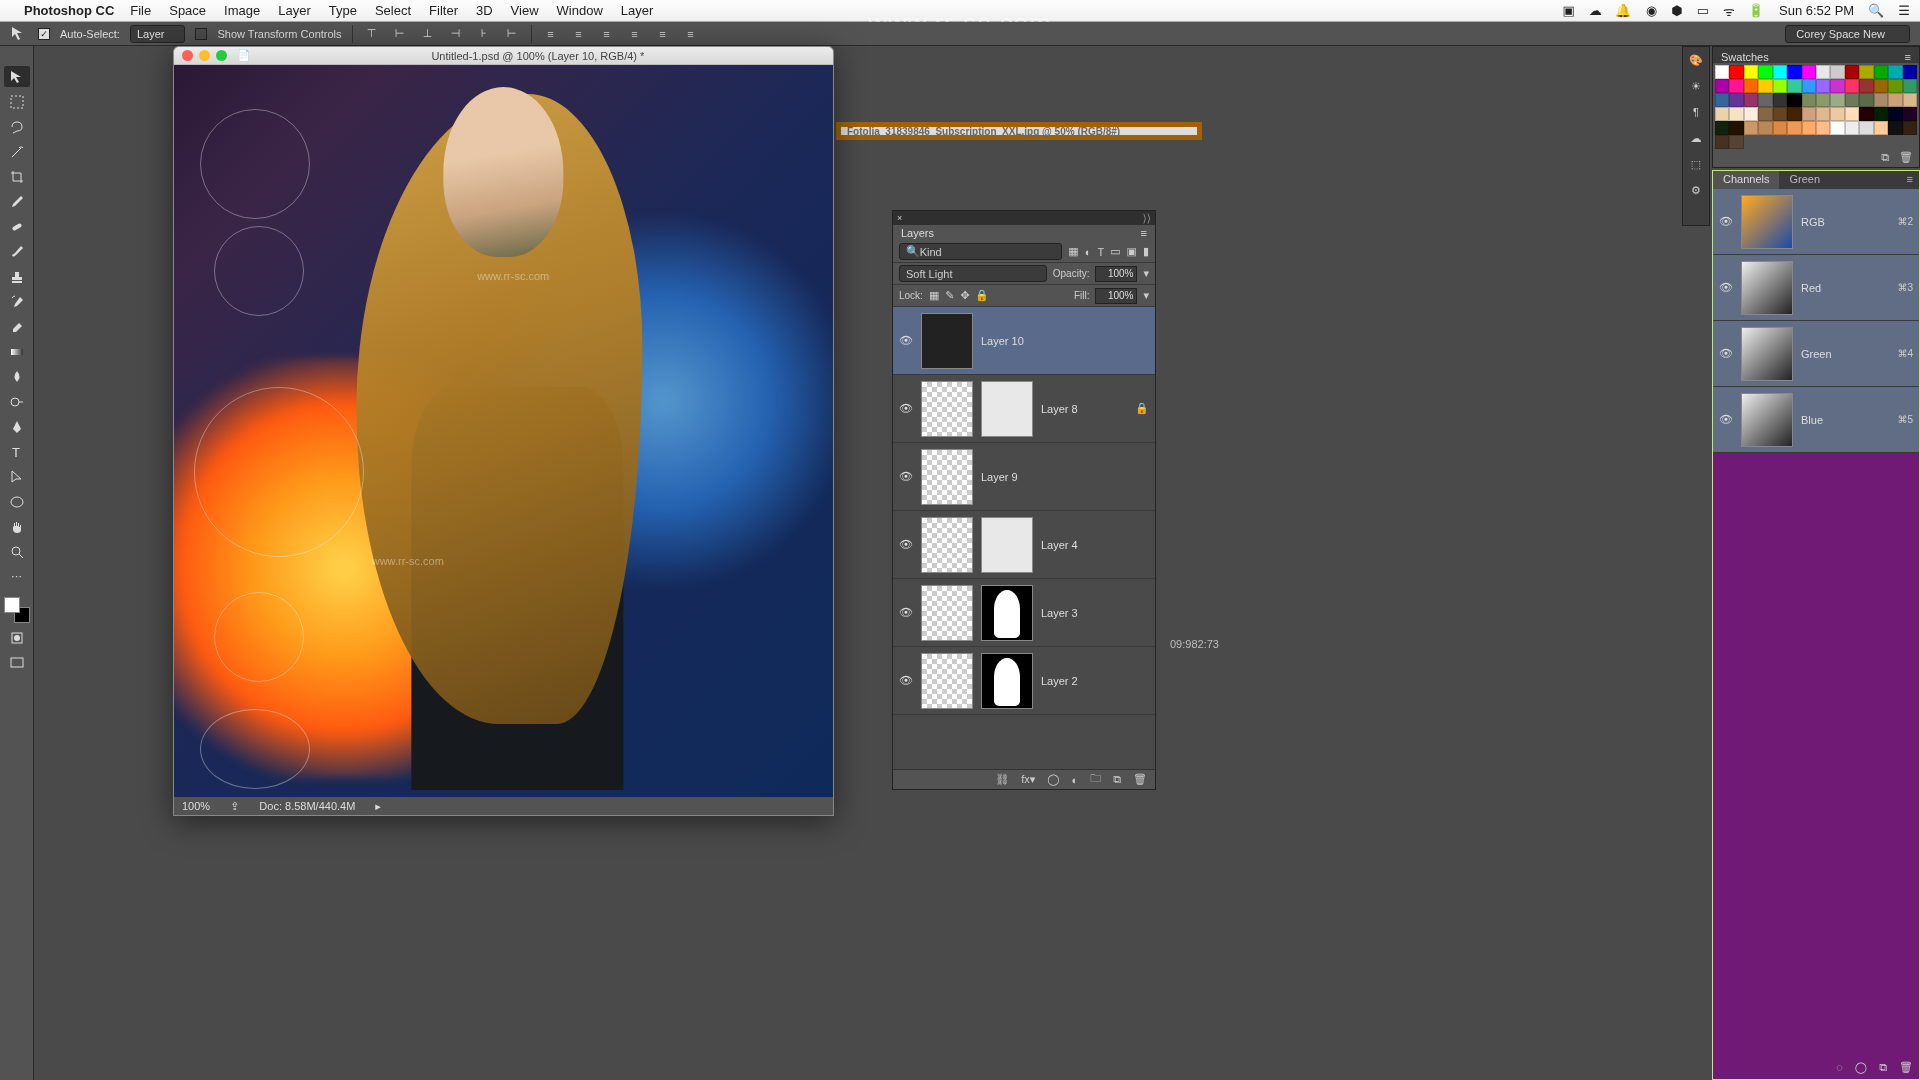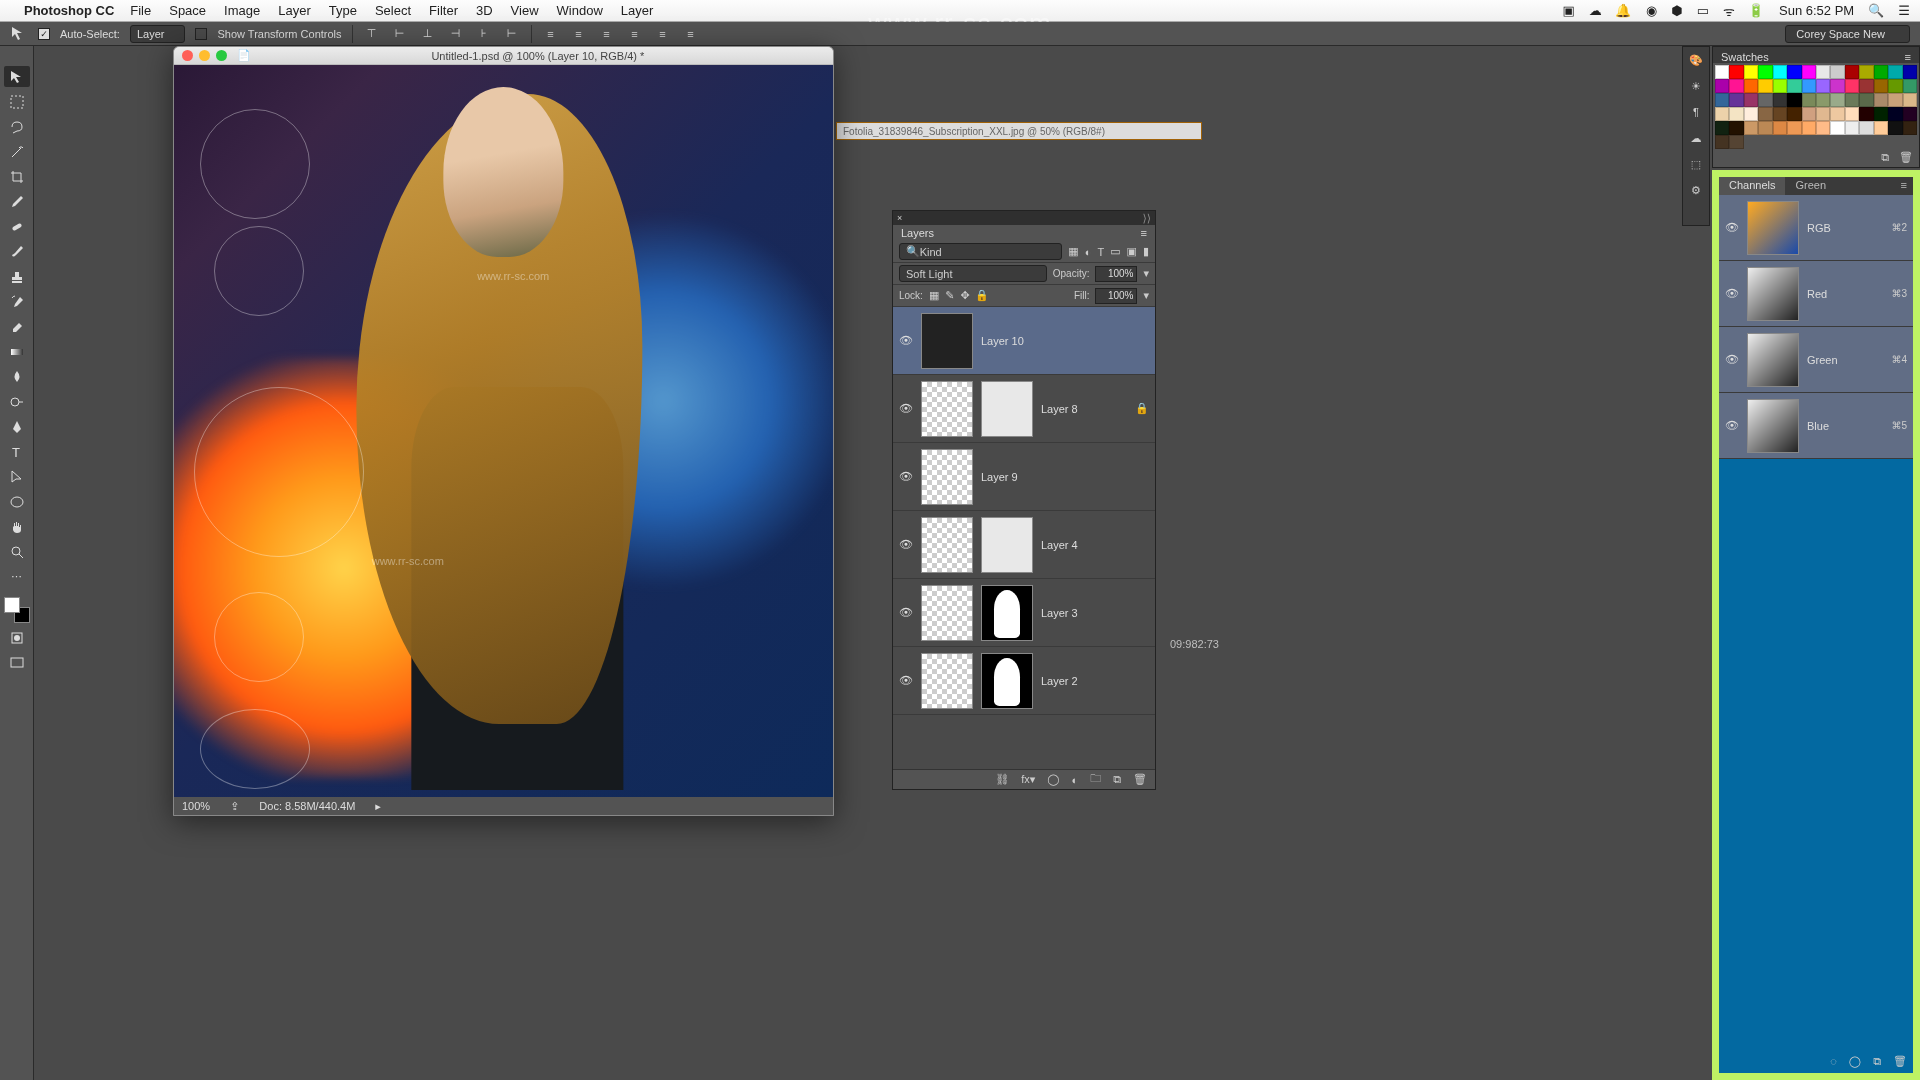--- a/index.html
+++ b/index.html
@@ -49,21 +49,21 @@
 .canvas .hud .circ { position:absolute; border:1px solid rgba(255,255,255,0.35); border-radius:50%; }
 .canvas .hud .c1{left:4%;top:6%;width:110px;height:110px}
 .canvas .hud .c2{left:6%;top:22%;width:90px;height:90px}
 .canvas .hud .c3{left:3%;top:44%;width:170px;height:170px}
 .canvas .hud .c4{left:6%;top:72%;width:90px;height:90px}
 .canvas .hud .c5{left:4%;top:88%;width:110px;height:80px}
 .canvas .wm{position:absolute;color:rgba(255,255,255,0.4);font-size:11px}
 .status-bar { height:18px; background:#535353; display:flex; align-items:center; padding:0 8px; gap:20px; color:#ddd; font-size:11px; }
 
 
-.bg-doc { position:absolute; left:836px; top:122px; width:366px; height:18px; background:#ddd; border:1px solid #a16207; display:flex; align-items:center; padding:0 6px; color:#666; font-size:10px; }
+.bg-doc { position:absolute; left:836px; top:122px; width:366px; height:18px; background:#ddd; border:5px solid #a16207; display:flex; align-items:center; padding:0 6px; color:#666; font-size:10px;font-weight:bold; }
 
 
 .dock-strip { position:absolute; right:210px; top:46px; width:28px; height:180px; background:#3e3e3e; border:1px solid #222; display:flex; flex-direction:column; }
 .dock-strip .btn{height:26px;display:flex;align-items:center;justify-content:center;color:#ccc}
 
 
 .layers-panel { position:absolute; left:892px; top:210px; width:264px; height:580px; background:#535353; border:1px solid #222; display:flex; flex-direction:column; }
 .panel-head { height:14px; background:#2f2f2f; display:flex; align-items:center; padding:0 4px; }
 .panel-head .x{color:#ccc;font-size:9px}
 .panel-head .grip{margin-left:auto;color:#888}
@@ -86,21 +86,21 @@
 .panel-foot { height:20px; background:#535353; border-top:1px solid #333; display:flex; align-items:center; justify-content:flex-end; gap:12px; padding:0 8px; color:#ccc; }
 .panel-foot span{font-size:11px}
 
 
 .right-stack { position:absolute; right:0; top:46px; width:208px; bottom:0; display:flex; flex-direction:column; background:#494949;}
 .swatches { background:#535353; border:1px solid #222; }
 .swatches .tab{height:16px;padding:0 8px;display:flex;align-items:flex-end;font-size:11px;color:#ddd;background:#3a3a3a}
 .sw-grid { display:grid; grid-template-columns:repeat(14,1fr); grid-auto-rows:14px; padding:2px; gap:0; }
 .sw-grid div{border:1px solid rgba(0,0,0,.2)}
 .swatches .foot{height:16px;background:#535353;display:flex;justify-content:flex-end;gap:10px;padding:0 6px;color:#ccc}
-.channels { flex:1; background:#0369a1; border:7px solid #bef264; margin-top:2px; display:flex; flex-direction:column;justify-content:flex-end; }
+.channels { flex:1; background:#701a75; border:1px solid #bef264; margin-top:2px; display:flex; flex-direction:column;justify-content:flex-end; }
 .channels .tabs{height:18px;display:flex;background:#3a3a3a;font-size:11px}
 .channels .tabs span{padding:2px 10px;color:#bbb}
 .channels .tabs span.active{background:#535353;color:#ddd}
 .ch-list{flex:1}
 .ch-row{display:flex;align-items:center;height:66px;border-bottom:1px solid #3a3a3a;padding:0 6px;gap:8px;background:#616d85}
 .ch-row.copy{background:#535353}
 .ch-row .eye{width:14px;color:#ddd}
 .ch-row .th{width:52px;height:54px;border:1px solid #888}
 .ch-row .th.rgb{background:linear-gradient(135deg,#ffaa22,#1a4aaa)}
 .ch-row .th.gray{background:linear-gradient(135deg,#eee,#222)}

